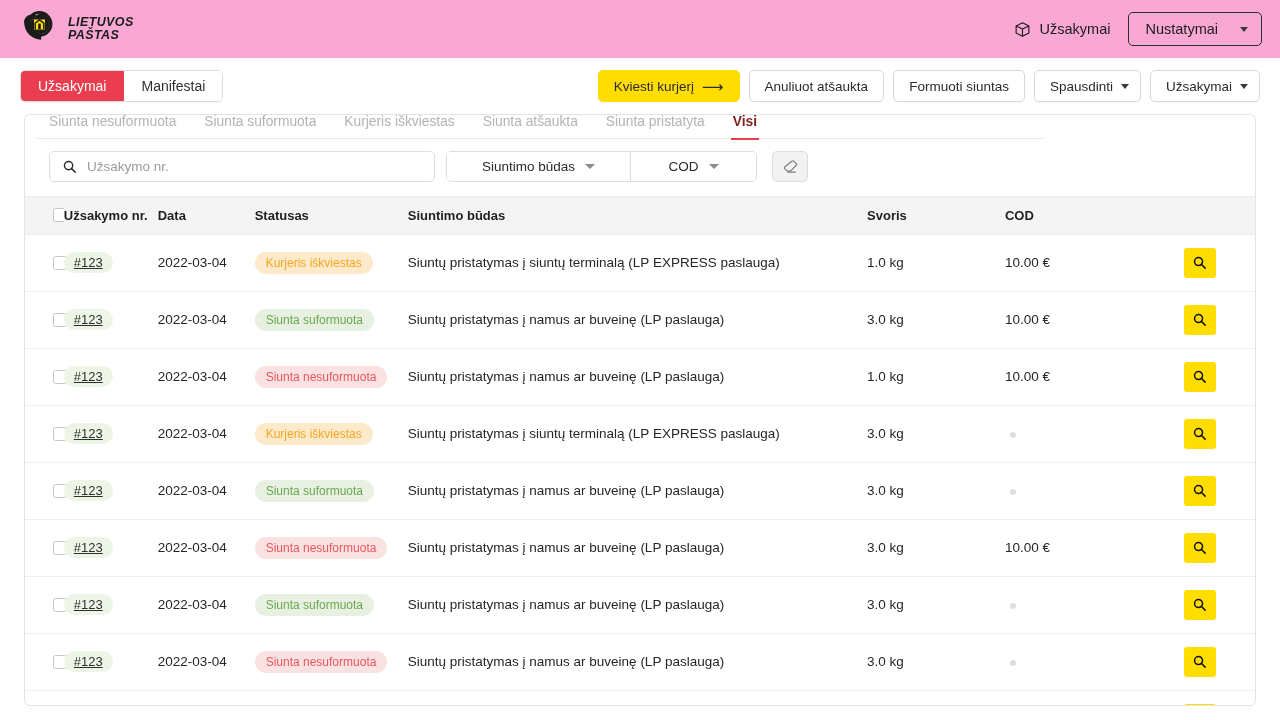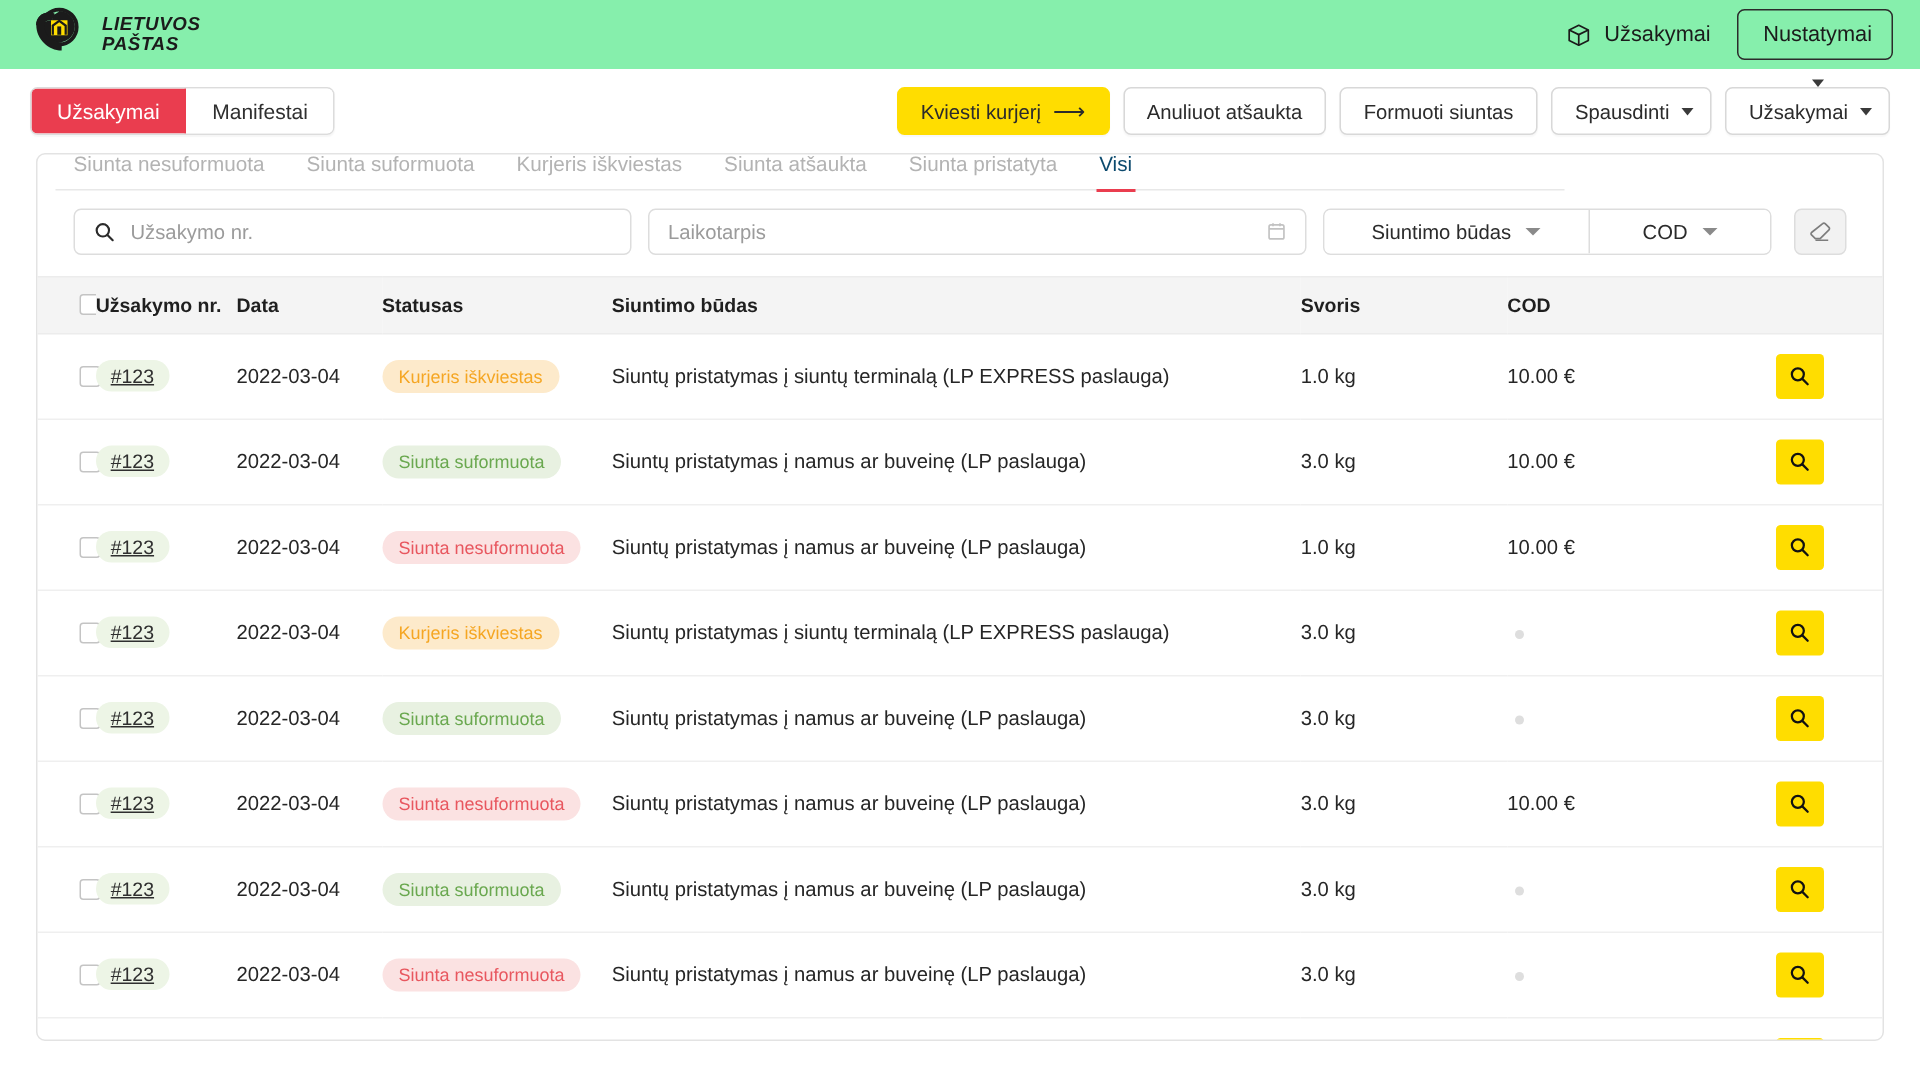--- a/index.html
+++ b/index.html
@@ -6,22 +6,22 @@
   html, body {
     width: 1280px; height: 720px;
     font-family: "Liberation Sans", sans-serif;
     background: #ffffff;
     overflow: hidden;
     -webkit-font-smoothing: antialiased;
   }
 
   
   .topbar {
-    height: 46px;
-    background: #86efac;
+    height: 58px;
+    background: #f9a8d4;
     display: flex;
     align-items: center;
     padding: 0 18px 0 20px;
     position: relative;
   }
   .logo-wrap { display: flex; align-items: center; gap: 8px; }
   .logo-mark { width: 40px; height: 40px; display: block; }
   .logo-text {
     font-family: "Liberation Sans", sans-serif;
     font-weight: bold;
@@ -45,21 +45,20 @@
   .settings-btn {
     display: flex; align-items: center; gap: 22px;
     border: 1.3px solid #2b2b2b;
     border-radius: 5px;
     padding: 8px 13px 8px 16px;
     font-size: 14.5px;
     color: #1b1b1b;
     background: transparent;
     cursor: pointer;
     height: 34px;
-    flex-direction: column;
   }
   .caret-sm {
     width: 0; height: 0;
     border-left: 4.5px solid transparent;
     border-right: 4.5px solid transparent;
     border-top: 5px solid #3a3a3a;
     display: inline-block;
   }
 
   
@@ -146,21 +145,21 @@
     height: 1px; background: #e8e8e8;
   }
   .tab {
     padding: 0 14px 10px 14px;
     font-size: 13.8px;
     color: #b3b3b3;
     cursor: pointer;
     position: relative;
     line-height: 1;
   }
-  .tab.active { color: #0c4a6e; }
+  .tab.active { color: #7f1d1d; font-weight: bold; }
   .tab.active::after {
     content: "";
     position: absolute;
     left: 12px; right: 12px; bottom: -1px;
     height: 2px; background: #EA3D4F;
     z-index: 2;
   }
 
   
   .filters {
@@ -368,27 +367,20 @@
 
   <div class="filters">
     <div class="input-box input-order">
       <svg width="15" height="15" viewBox="0 0 24 24" fill="none" stroke="#2b2b2b" stroke-width="2.3" stroke-linecap="round">
         <circle cx="10.5" cy="10.5" r="6.6"></circle>
         <path d="M15.4 15.4 21 21"></path>
       </svg>
       <span>Užsakymo nr.</span>
     </div>
 
-    <div class="input-box input-period">
-      <span>Laikotarpis</span>
-      <svg width="14" height="14" viewBox="0 0 24 24" fill="none" stroke="#c2c2c2" stroke-width="1.9">
-        <rect x="3.5" y="5" width="17" height="16" rx="2"></rect>
-        <path d="M3.5 9.5h17M8 3.2v3.4M16 3.2v3.4"></path>
-      </svg>
-    </div>
 
     <div class="select-group">
       <div class="select-cell sel-ship">
         <span>Siuntimo būdas</span>
         <span class="caret-dk"></span>
       </div>
       <div class="select-cell sel-cod">
         <span>COD</span>
         <span class="caret-dk"></span>
       </div>

